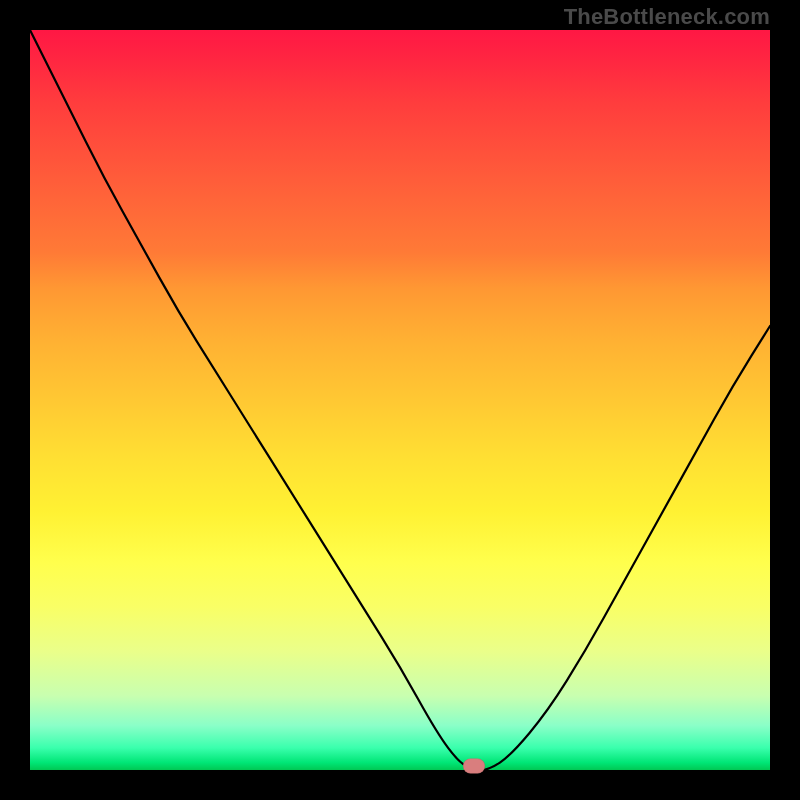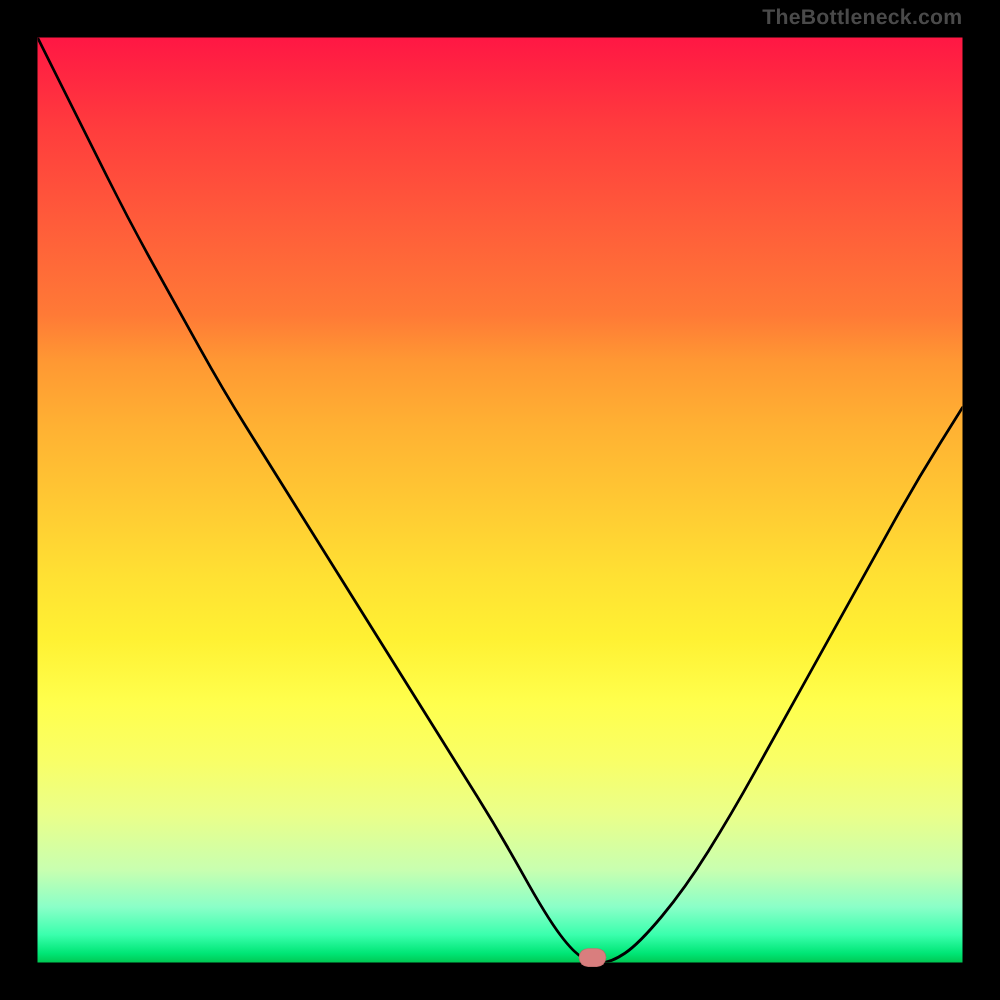--- a/index.html
+++ b/index.html
@@ -42,21 +42,21 @@
       #3affad 97%,
       #00e676 99%,
       #00c853 100%
     );
   }
   .watermark {
     position: absolute;
     top: 4px;
     right: 30px;
     color: #4a4a4a;
-    font-size: 17px;
+    font-size: 22px;
     font-weight: 600;
     letter-spacing: 0.2px;
   }
   .curve-svg {
     position: absolute;
     left: 0;
     top: 0;
     width: 740px;
     height: 740px;
   }

